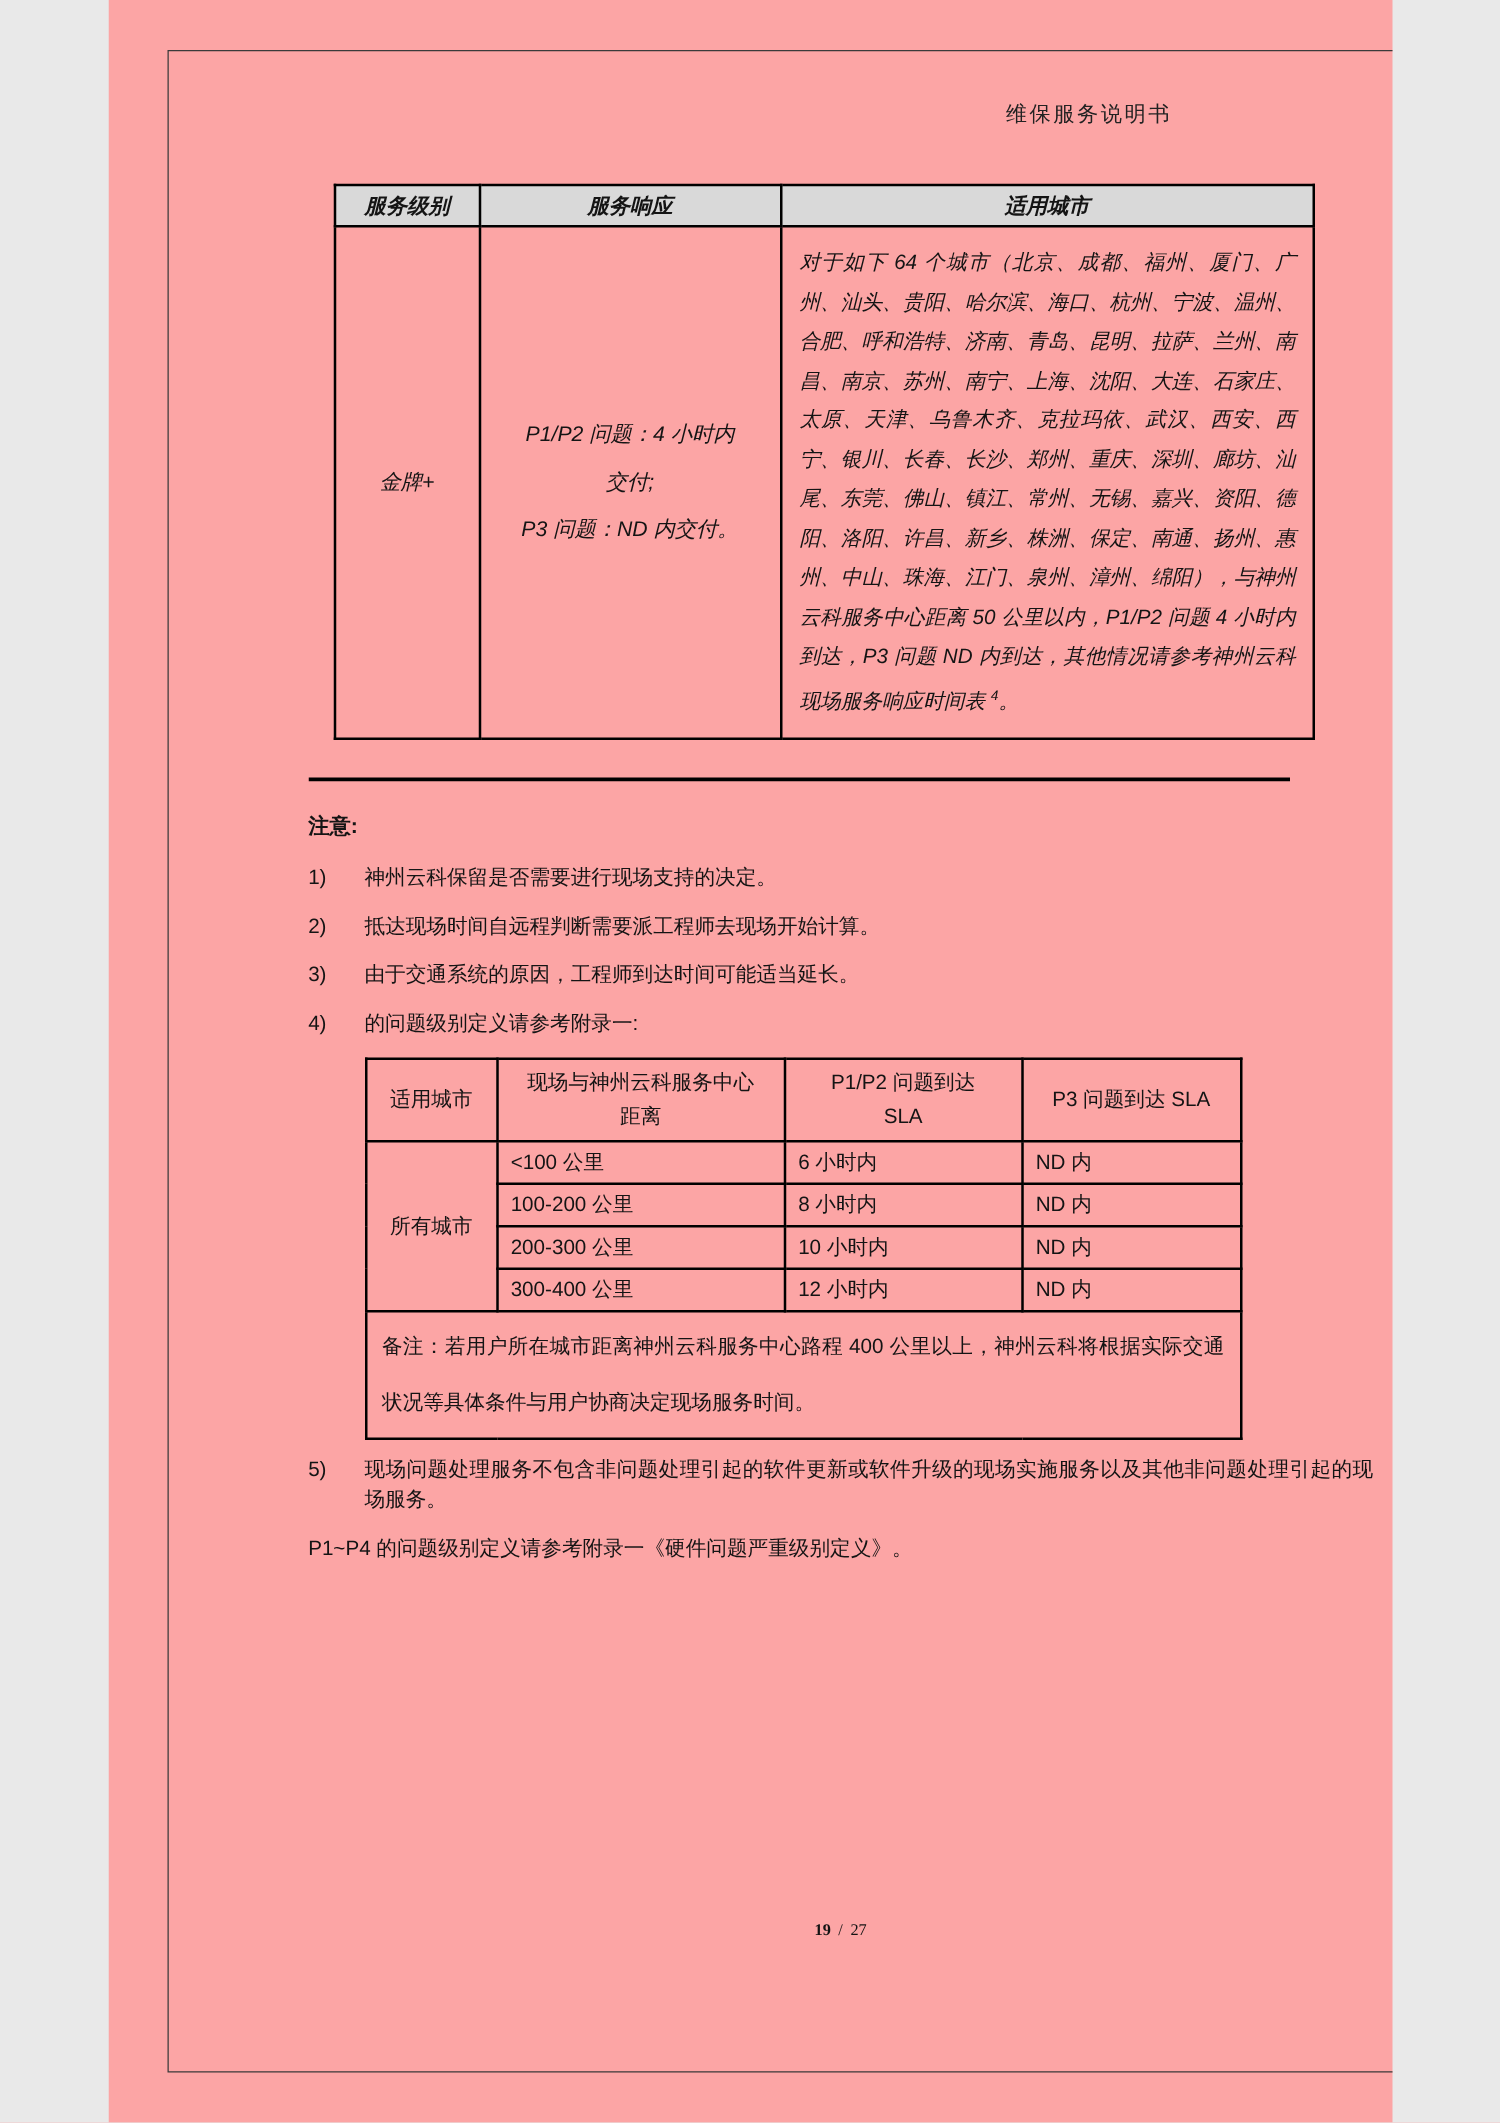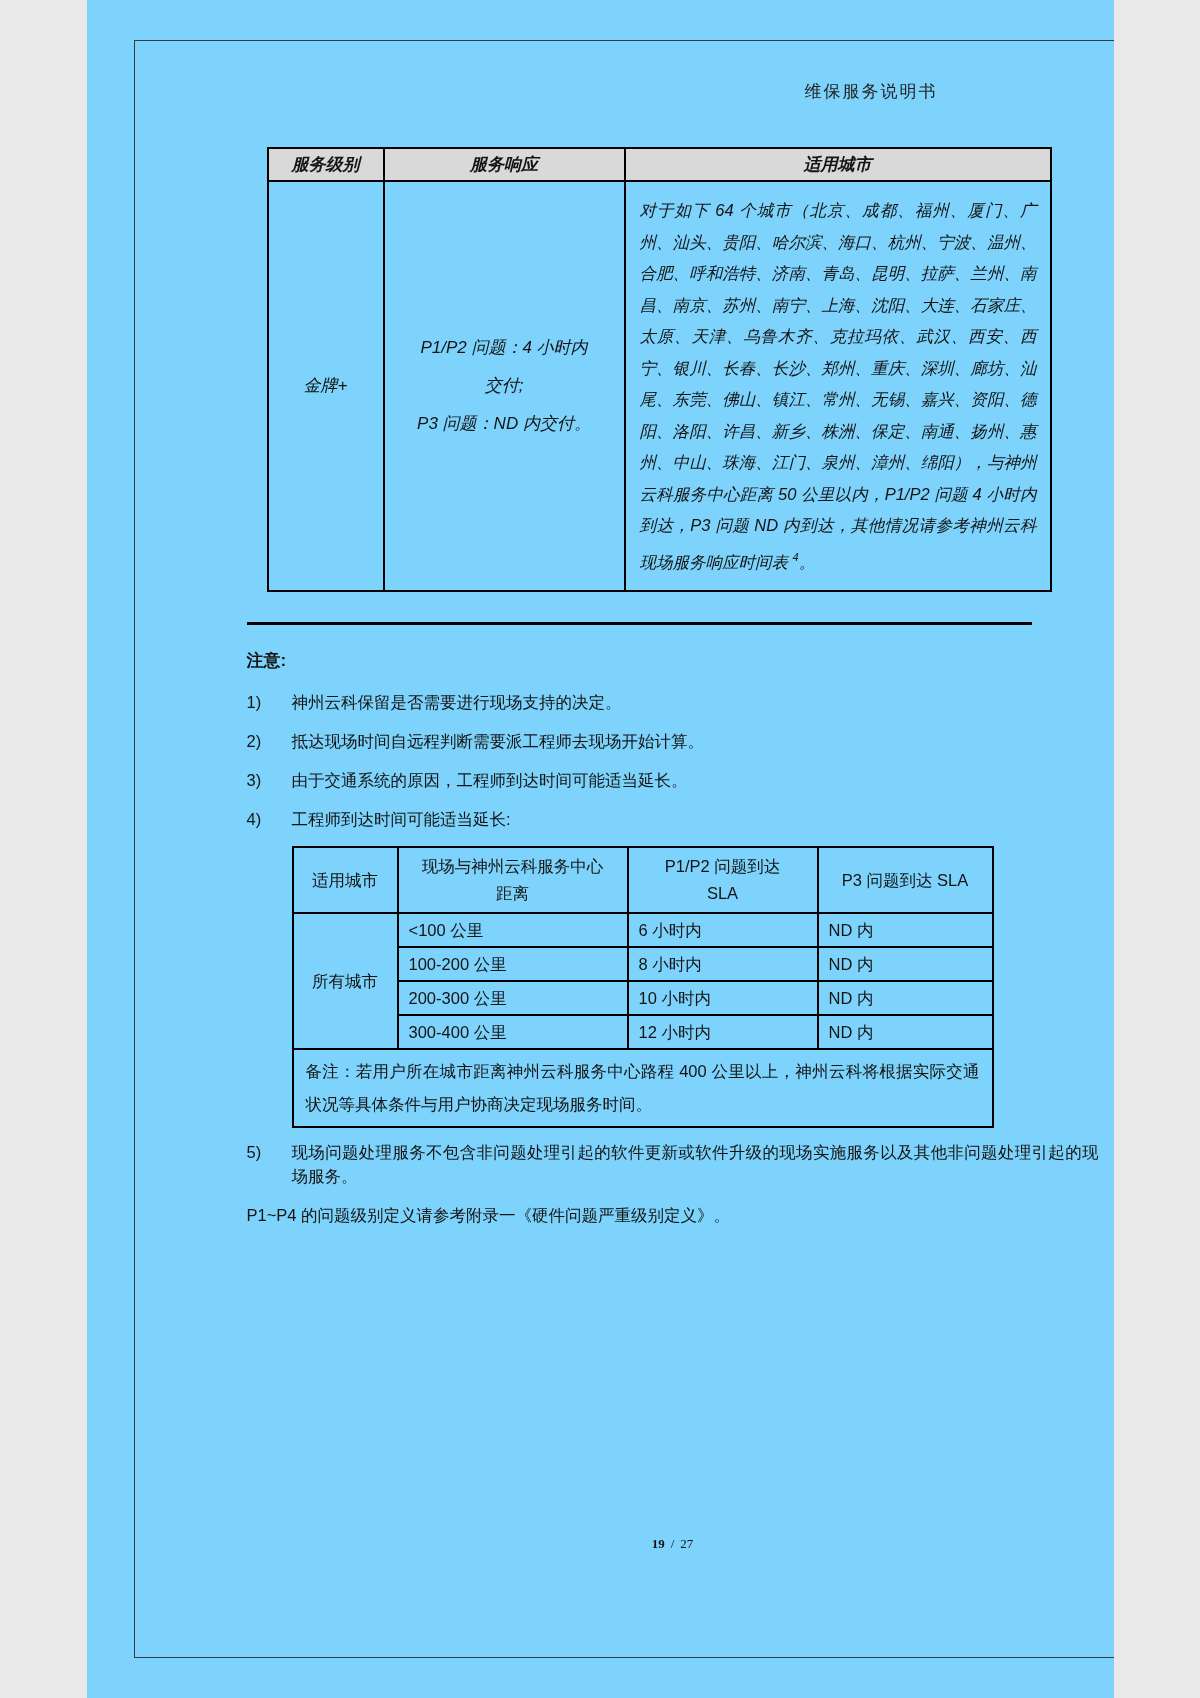--- a/index.html
+++ b/index.html
@@ -1,20 +1,20 @@
 <!DOCTYPE html>
 <html><head>
 <meta charset="utf-8">
 <style>
   * { margin:0; padding:0; box-sizing:border-box; }
   html,body { background:#e9e9e9; }
   .page {
     position:relative;
     width:1027px; height:1698px;
-    background:#7dd3fc;
+    background:#fca5a5;
     font-family:"Liberation Sans","DejaVu Sans",sans-serif;
     color:#141414;
     margin:0 auto;
     overflow:hidden;
   }
   .page-border {
     position:absolute; left:47px; top:40px;
     width:1106px; height:1618px;
     border:1px solid #3a3a3a;
   }
@@ -73,21 +73,21 @@
   .rt-table th {
     font-weight:normal; font-size:16.5px; text-align:center;
     vertical-align:middle; padding:5px 6px; line-height:27px;
   }
   .rt-table td {
     font-size:16.5px; padding:4px 10px; line-height:24px;
     vertical-align:middle;
   }
   .rt-table .scope { text-align:center; }
   .rt-table .remark-cell {
-    line-height:33px; padding:5px 12px;
+    line-height:45px; padding:5px 12px;
     text-align:justify; text-justify:inter-ideograph;
   }
   .appendix { line-height:24px; margin-top:2px; }
   
   .page-footer {
     position:absolute; left:160px; top:1536px; width:852px;
     text-align:center; font-size:13px;
     font-family:"Liberation Serif","DejaVu Serif",serif;
   }
   .page-footer .cur { font-weight:bold; }
@@ -138,21 +138,21 @@
     <div class="note">
       <span class="num">2)</span>
       <span class="txt">抵达现场时间自远程判断需要派工程师去现场开始计算。</span>
     </div>
     <div class="note">
       <span class="num">3)</span>
       <span class="txt">由于交通系统的原因，工程师到达时间可能适当延长。</span>
     </div>
     <div class="note">
       <span class="num">4)</span>
-      <span class="txt">工程师到达时间可能适当延长:</span>
+      <span class="txt">的问题级别定义请参考附录一:</span>
     </div>
 
     <table class="rt-table">
       <colgroup>
         <col style="width:105px">
           <col style="width:230px">
           <col style="width:190px">
           <col style="width:175px">
       </colgroup>
       <thead>

